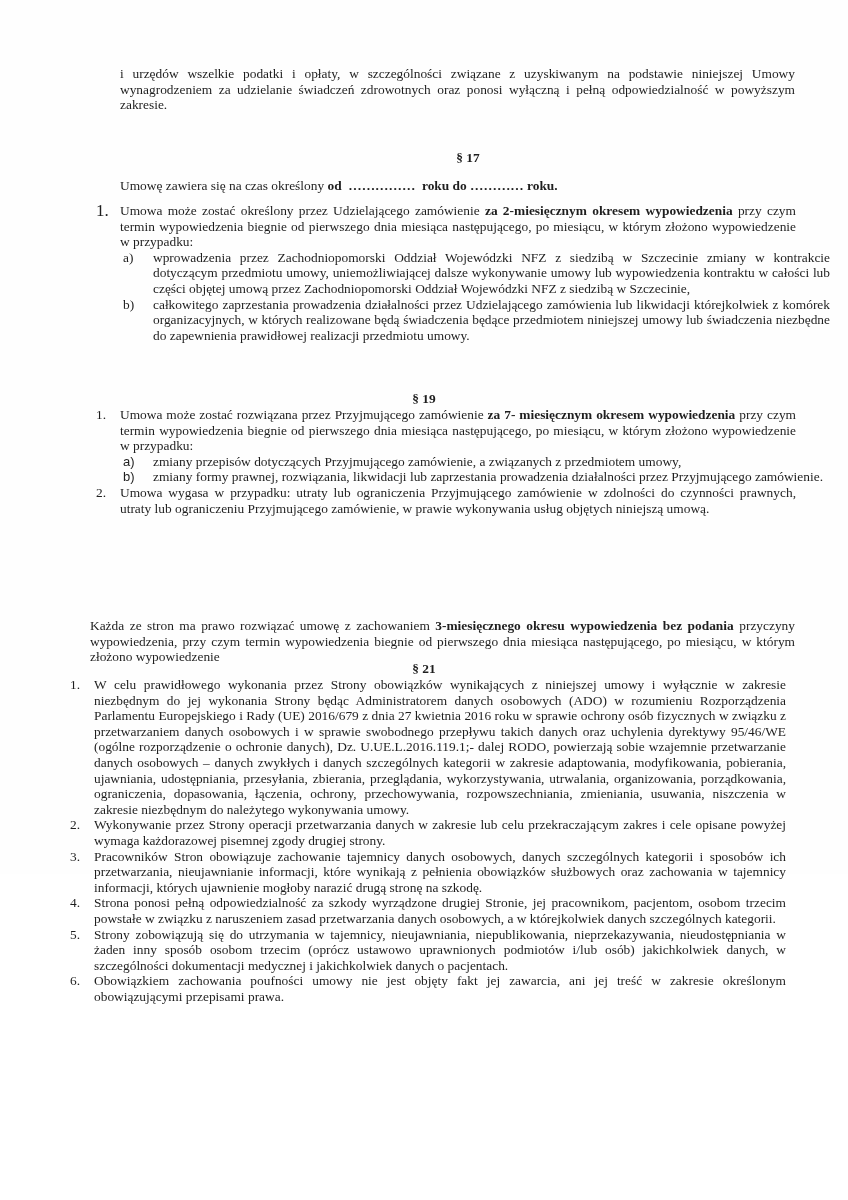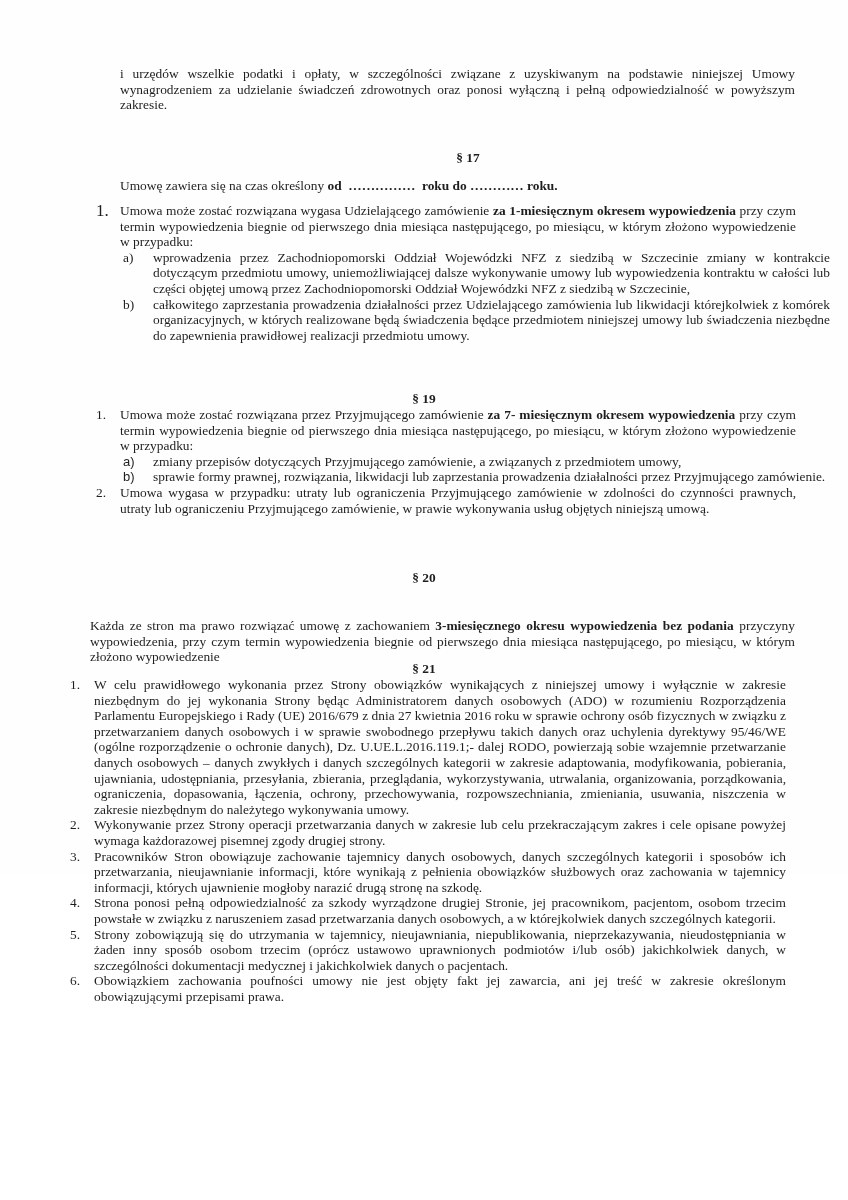--- a/index.html
+++ b/index.html
@@ -28,21 +28,21 @@
 
   <div class="head" style="top:150px;padding-left:44px;">§ 17</div>
   <div class="block" style="left:120px; top:138px; width:675px;margin-top:40px;">
     <span>Umowę zawiera się na czas określony </span><span class="b" style="white-space:pre;">od  ……………  roku do ………… roku.</span>
   </div>
 
   <div class="block" style="left:96px; top:203px; width:700px;">
     <div class="item" style="padding-left:24px;">
       <span class="num" style="left:0; font-size:17px;">1.</span>
       <div class="just-last">
-        <span>Umowa może zostać rozwiązana wygasa Udzielającego zamówienie </span><span class="b">za 1-miesięcznym okresem wypowiedzenia</span><span> przy czym termin wypowiedzenia biegnie od pierwszego dnia miesiąca następującego, po miesiącu, w którym złożono wypowiedzenie w przypadku:</span>
+        <span>Umowa może zostać określony przez Udzielającego zamówienie </span><span class="b">za 2-miesięcznym okresem wypowiedzenia</span><span> przy czym termin wypowiedzenia biegnie od pierwszego dnia miesiąca następującego, po miesiącu, w którym złożono wypowiedzenie w przypadku:</span>
       </div>
       <div class="item" style="padding-left:30px; margin-left:-24px; left:27px; width:677px;">
         <span class="num" style="left:0;">a)</span>
         <div class="just-last">wprowadzenia przez Zachodniopomorski Oddział Wojewódzki NFZ z siedzibą w Szczecinie zmiany w kontrakcie dotyczącym przedmiotu umowy, uniemożliwiającej dalsze wykonywanie umowy lub wypowiedzenia kontraktu w całości lub części objętej umową przez Zachodniopomorski Oddział Wojewódzki NFZ z siedzibą w Szczecinie,</div>
       </div>
       <div class="item" style="padding-left:30px; margin-left:-24px; left:27px; width:677px;">
         <span class="num" style="left:0;">b)</span>
         <div class="just-last">całkowitego zaprzestania prowadzenia działalności przez Udzielającego zamówienia lub likwidacji którejkolwiek z komórek organizacyjnych, w których realizowane będą świadczenia będące przedmiotem niniejszej umowy lub świadczenia niezbędne do zapewnienia prawidłowej realizacji przedmiotu umowy.</div>
       </div>
     </div>
@@ -54,30 +54,29 @@
       <span class="num" style="left:0;">1.</span>
       <div class="just-last">
         <span>Umowa może zostać rozwiązana przez Przyjmującego zamówienie </span><span class="b">za 7- miesięcznym okresem wypowiedzenia</span><span> przy czym termin wypowiedzenia biegnie od pierwszego dnia miesiąca następującego, po miesiącu, w którym złożono wypowiedzenie w przypadku:</span>
       </div>
       <div class="item" style="padding-left:30px; margin-left:-24px; left:27px; width:677px;">
         <span class="num sans" style="left:0;">a)</span>
         <div class="just-last">zmiany przepisów dotyczących Przyjmującego zamówienie, a związanych z przedmiotem umowy,</div>
       </div>
       <div class="item" style="padding-left:30px; margin-left:-24px; left:27px; width:677px;">
         <span class="num sans" style="left:0;">b)</span>
-        <div class="just-last">sprawie formy prawnej, rozwiązania, likwidacji lub zaprzestania prowadzenia działalności przez Przyjmującego zamówienie.</div>
+        <div class="just-last">zmiany formy prawnej, rozwiązania, likwidacji lub zaprzestania prowadzenia działalności przez Przyjmującego zamówienie.</div>
       </div>
     </div>
     <div class="item" style="padding-left:24px;">
       <span class="num" style="left:0;">2.</span>
       <div class="just-last">Umowa wygasa w przypadku: utraty lub ograniczenia Przyjmującego zamówienie w zdolności do czynności prawnych, utraty  lub ograniczeniu Przyjmującego zamówienie, w prawie wykonywania usług objętych niniejszą umową.</div>
     </div>
   </div>
 
-  <div class="head" style="top:570px;">§ 20</div>
   <div class="block just-last" style="left:90px; top:586px; width:705px;margin-top:32px;">
     <span>Każda ze stron ma prawo rozwiązać umowę z zachowaniem </span><span class="b">3-miesięcznego okresu wypowiedzenia bez podania</span><span> przyczyny  wypowiedzenia, przy czym termin wypowiedzenia biegnie od pierwszego dnia miesiąca następującego, po miesiącu, w którym złożono wypowiedzenie</span>
   </div>
 
   <div class="head" style="top:661px;">§ 21</div>
   <div class="block" style="left:70px; top:677px; width:716px;">
     <div class="item" style="padding-left:24px;">
       <span class="num" style="left:0;">1.</span>
       <div class="just-last">W celu prawidłowego wykonania przez Strony obowiązków wynikających z niniejszej umowy i wyłącznie w zakresie niezbędnym do jej wykonania Strony będąc Administratorem danych osobowych (ADO) w rozumieniu Rozporządzenia Parlamentu Europejskiego i Rady (UE) 2016/679 z dnia 27 kwietnia 2016 roku w sprawie ochrony osób fizycznych w związku z przetwarzaniem danych osobowych i w sprawie swobodnego przepływu takich danych oraz uchylenia dyrektywy 95/46/WE (ogólne rozporządzenie o ochronie danych), Dz. U.UE.L.2016.119.1;- dalej RODO, powierzają sobie wzajemnie przetwarzanie danych osobowych – danych zwykłych i danych szczególnych kategorii w zakresie adaptowania, modyfikowania, pobierania, ujawniania, udostępniania, przesyłania, zbierania, przeglądania, wykorzystywania, utrwalania, organizowania, porządkowania, ograniczenia, dopasowania, łączenia, ochrony, przechowywania, rozpowszechniania, zmieniania, usuwania, niszczenia w zakresie niezbędnym do należytego wykonywania umowy.</div>
     </div>

